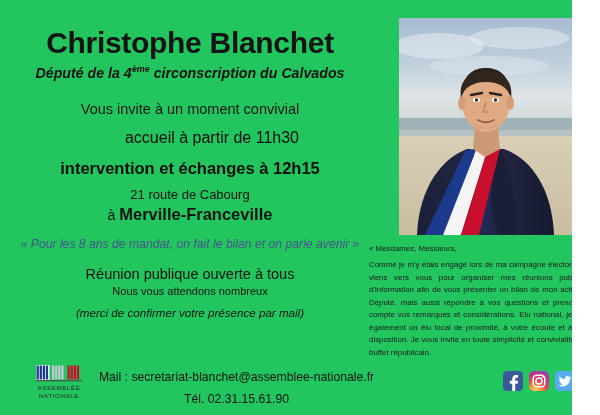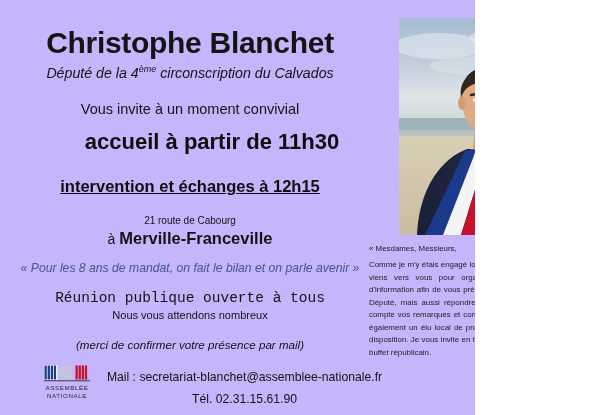--- a/index.html
+++ b/index.html
@@ -2,23 +2,23 @@
 <html><head>
 <meta charset="utf-8">
 <style>
   html, body {
     margin: 0;
     padding: 0;
     background: #ffffff;
   }
   #poster {
     position: relative;
-    width: 475px;
+    width: 572px;
     height: 415px;
-    background: #c4b5fd;
+    background: #22c55e;
     overflow: hidden;
     font-family: "Liberation Sans", sans-serif;
     color: #151515;
   }
 
   
   .left-col {
     position: absolute;
     left: 0;
     top: 0;
@@ -34,21 +34,21 @@
     font-weight: bold;
     letter-spacing: -0.3px;
     line-height: 1.05;
     color: #141414;
   }
   .subtitle {
     margin: 0;
     padding-top: 5px;
     font-size: 14.2px;
     font-style: italic;
-    font-weight: normal;
+    font-weight: bold;
     color: #141414;
   }
   .subtitle sup {
     font-size: 9px;
     vertical-align: super;
   }
 
   .invite-line {
     margin: 4px;
     padding-top: 17px;
@@ -64,43 +64,42 @@
     line-height: 1;
   }
   .date-line .big {
     font-size: 25.5px;
     font-weight: bold;
     letter-spacing: -0.2px;
   }
   .accueil-line {
     margin: 0;
     padding-top: 8px;
-    font-size: 22px;
-    font-weight: bold;
+    font-size: 16px;
+    font-weight: normal;
     color: #0e0e0e;
     padding-left: 44px;
   }
   .intervention-line {
-    margin: 16px;
+    margin: 6px;
     padding-top: 6px;
     font-size: 16.5px;
     font-weight: bold;
     color: #0e0e0e;
-    text-decoration: underline;
   }
   .permanence-line {
     margin: 0;
     padding-top: 7px;
     font-size: 14.5px;
     color: #141414;
   }
   .adresse-line {
     margin: 0;
     padding-top: 3px;
-    font-size: 10px;
+    font-size: 13px;
     color: #141414;
   }
   .ville-line {
     margin: 0;
     padding-top: 3px;
     font-size: 14px;
     color: #141414;
   }
   .ville-line b {
     font-size: 16.5px;
@@ -113,40 +112,39 @@
     font-size: 12.2px;
     font-style: italic;
     color: #46568c;
   }
 
   .reunion-line {
     margin: 0;
     padding-top: 15px;
     font-size: 14.5px;
     color: #141414;
-    font-family: Liberation Mono, monospace;
   }
   .nombreux-line {
     margin: 0;
     padding-top: 3px;
     font-size: 11px;
     color: #141414;
   }
   .merci-line {
-    margin: 8px;
+    margin: 0;
     padding-top: 9px;
     font-size: 11.6px;
     font-style: italic;
     color: #141414;
   }
 
   
   .footer {
     position: absolute;
-    left: 12px;
+    left: 4px;
     top: 362px;
     width: 380px;
     height: 53px;
     padding-left: 20px;
   }
   .logo-an {
     position: absolute;
     left: 27px;
     top: 3px;
     width: 56px;

